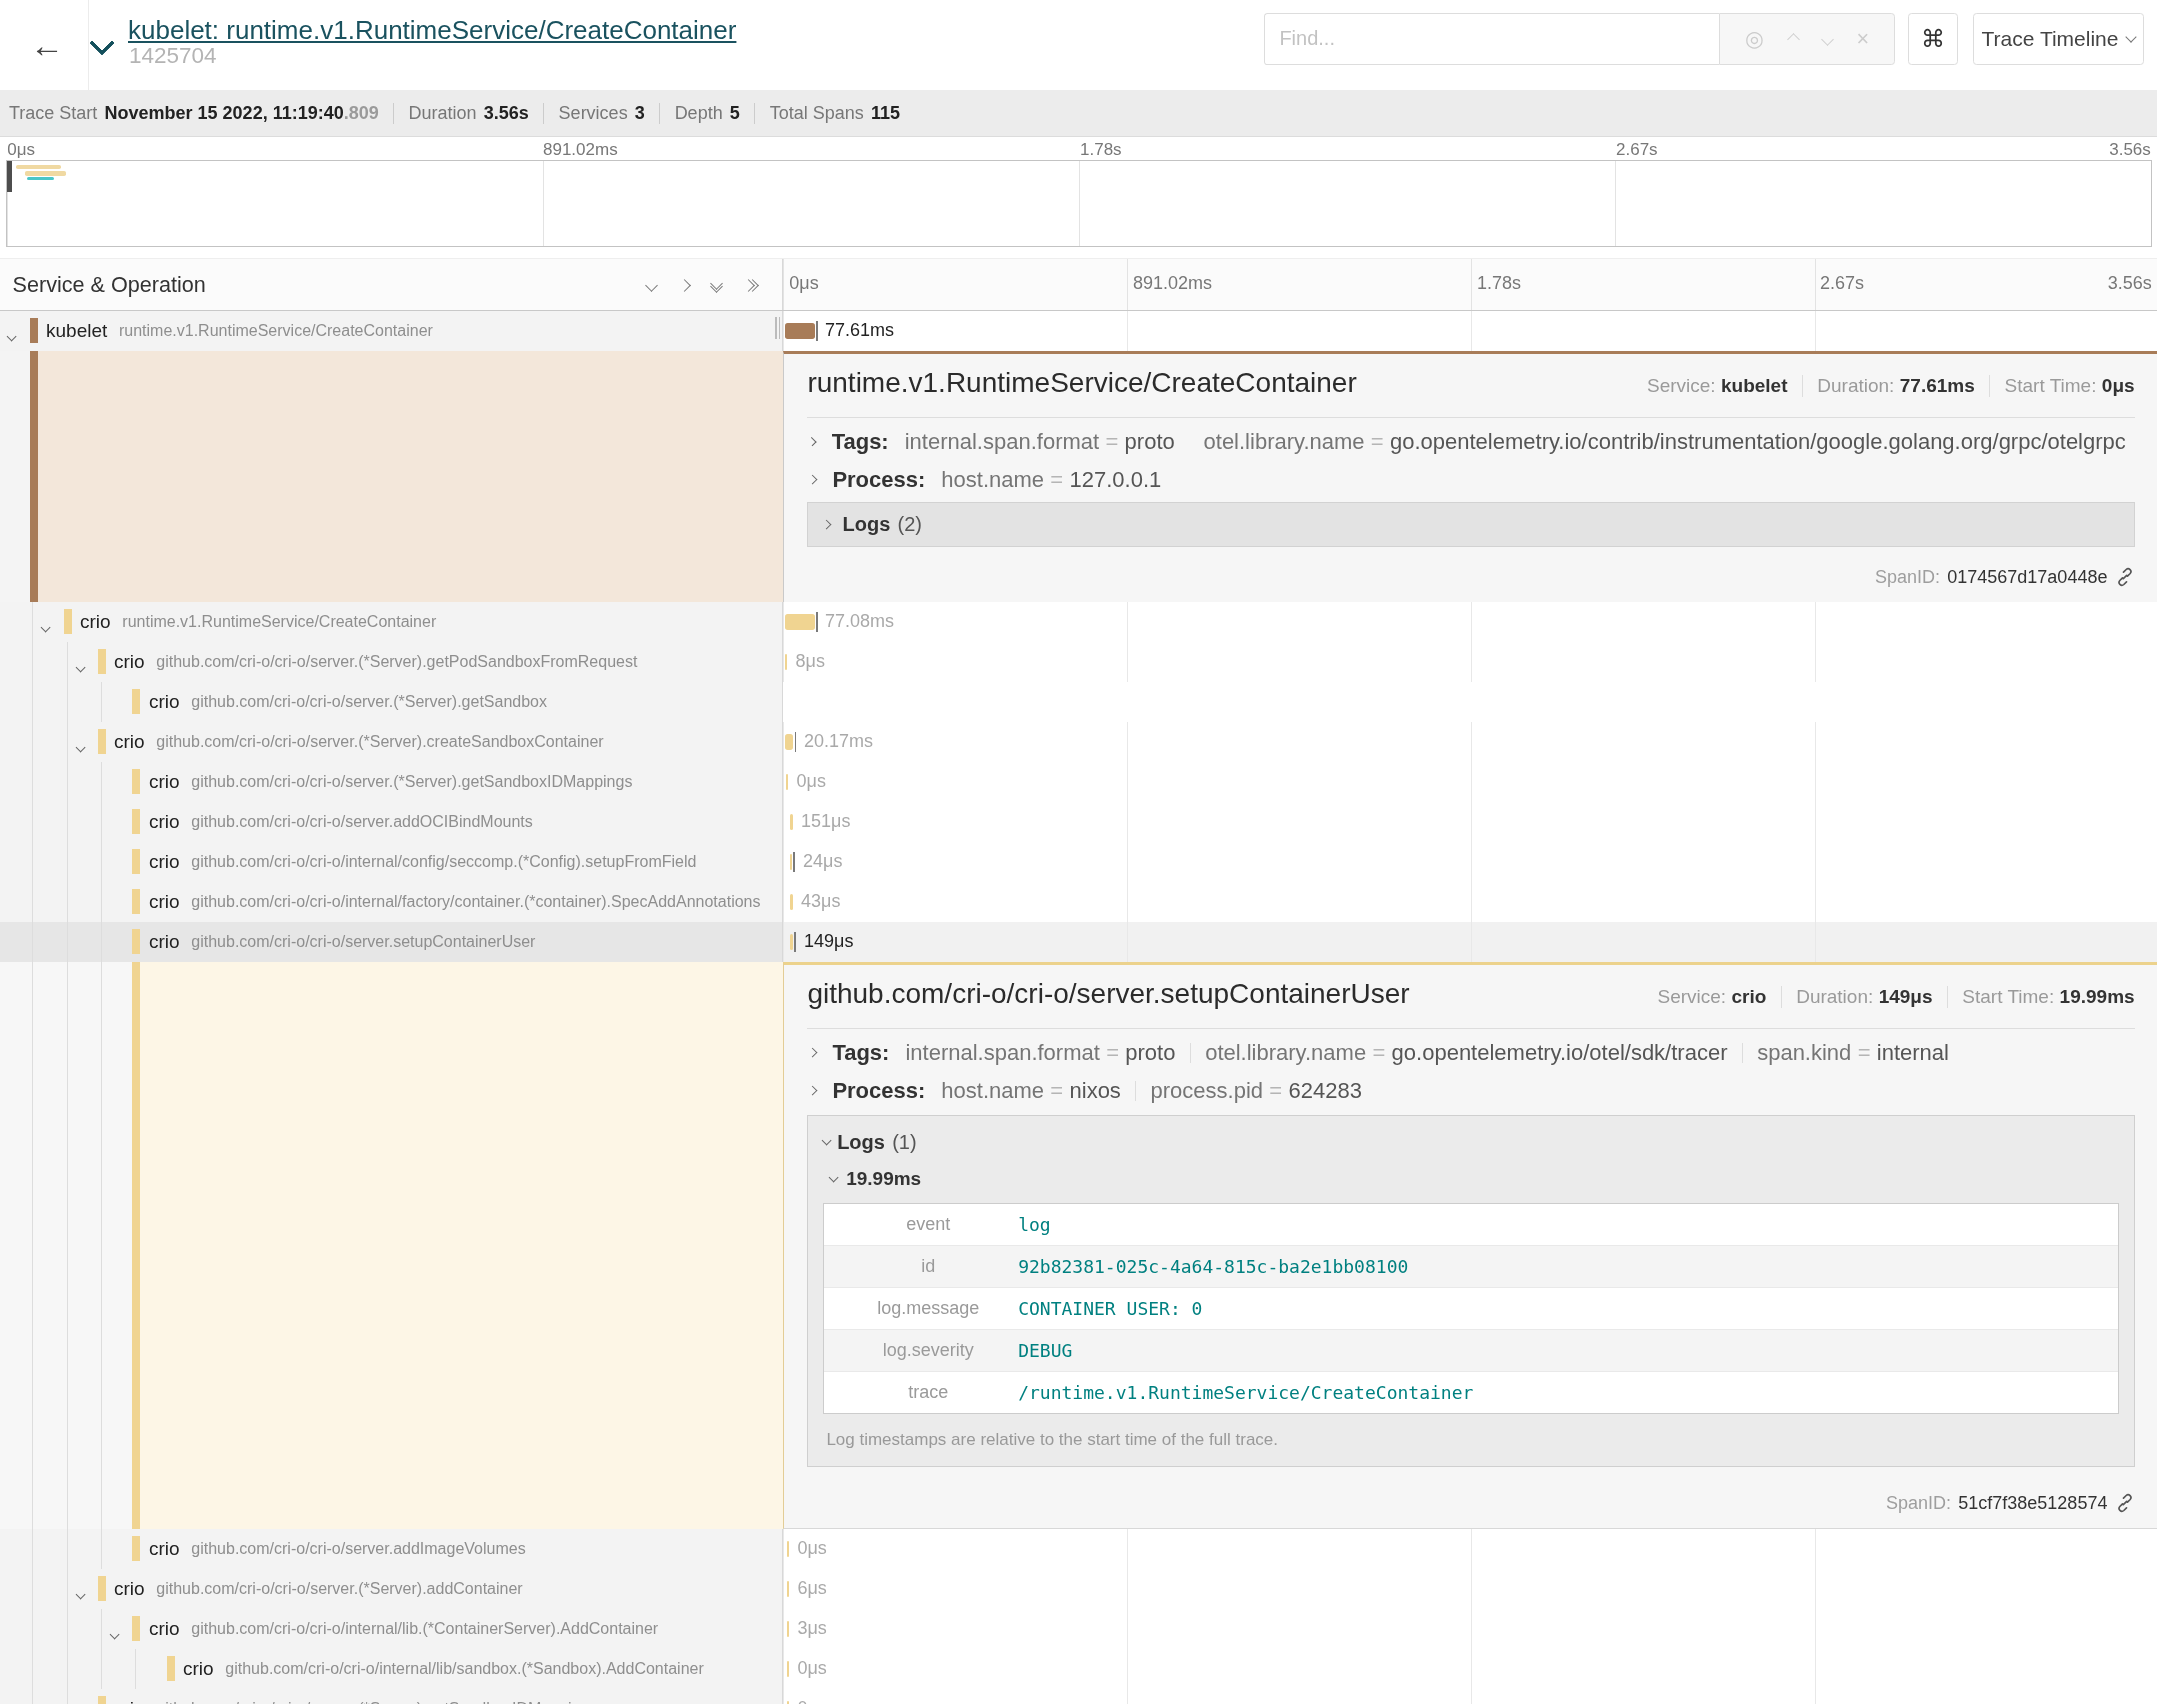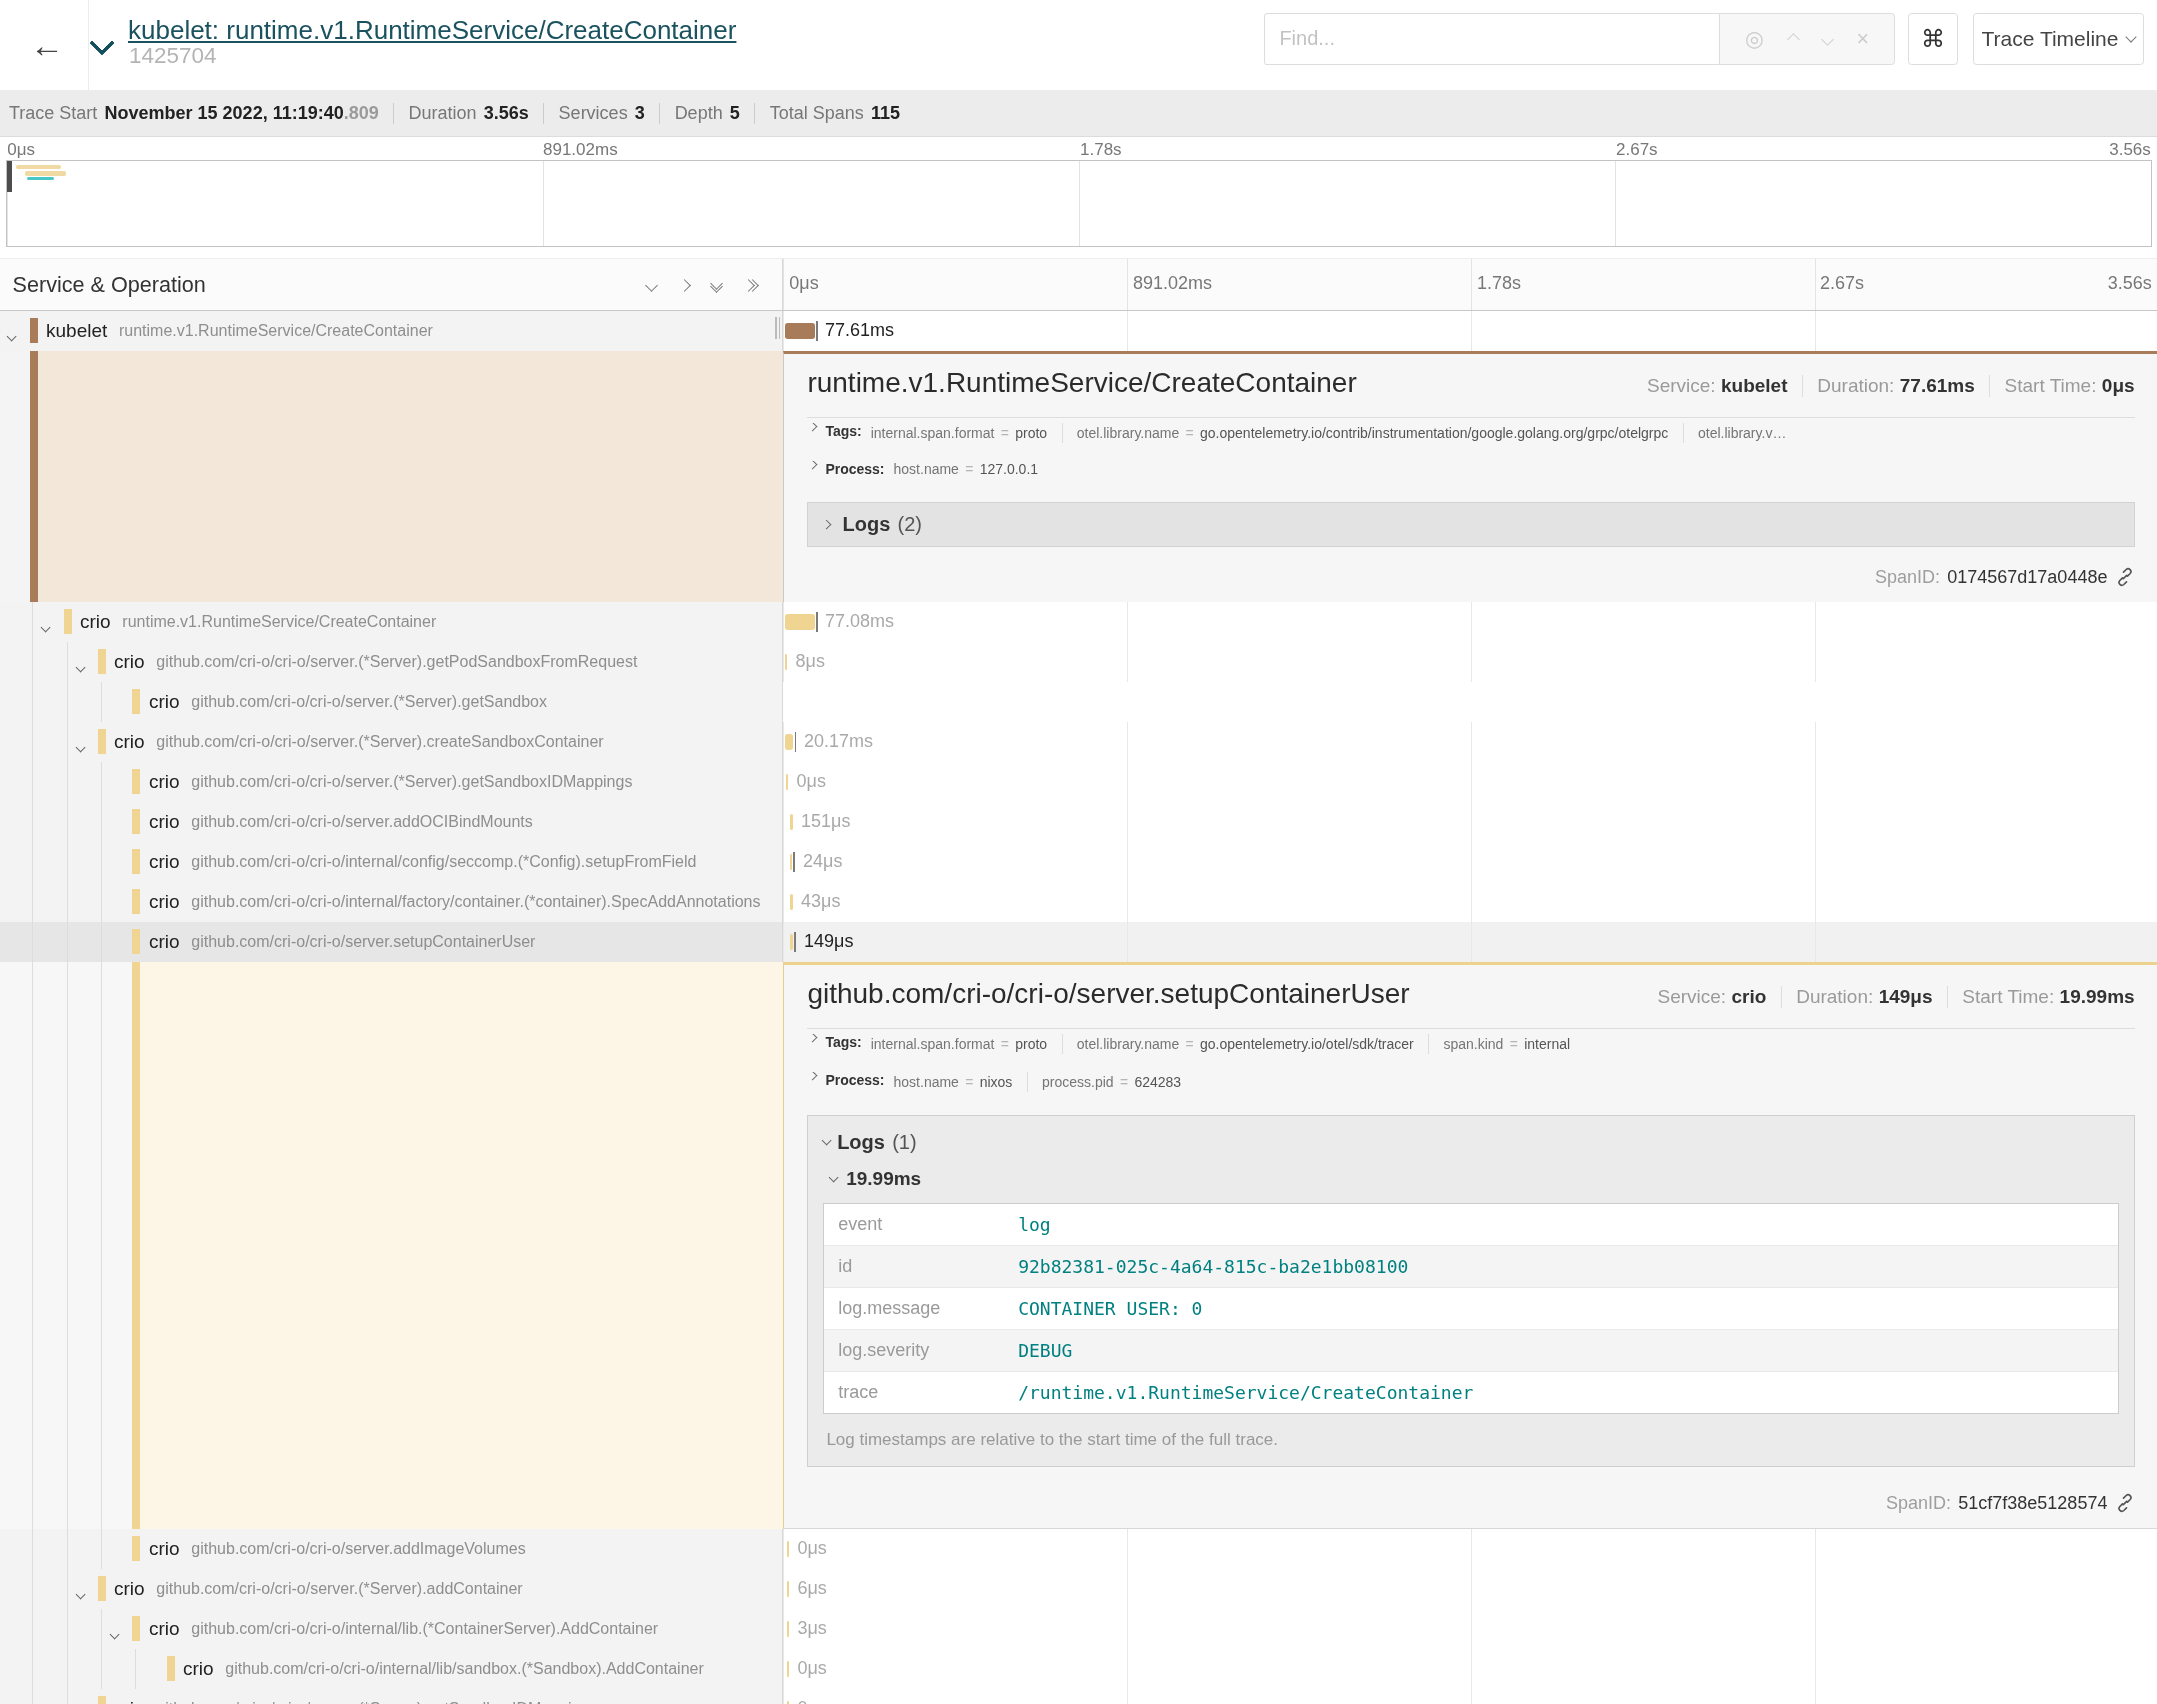--- a/index.html
+++ b/index.html
@@ -96,21 +96,21 @@
   .pbody{flex:1;box-sizing:border-box;background:#f6f6f6;display:flex;flex-direction:column;
          padding:12.6px 23.4px 9px 23.4px;overflow:hidden;}
   .pbody.p1{border-top:3.6px solid #a87c58;border-left:0.9px solid #c9c9c9;}
   .pbody.p2{border-top:3.6px solid #ecd28c;border-left:0.9px solid #e3cd96;border-bottom:0.9px solid #d8d8d8;}
   .ptitle-row{display:flex;align-items:baseline;height:41px;}
   .ptitle{font-size:28px;font-weight:500;color:#2b2b2b;white-space:nowrap;overflow:hidden;flex:1;}
   .pmeta{display:flex;align-items:baseline;white-space:nowrap;font-size:19px;color:#9a9a9a;}
   .pmeta b{color:#333;margin-left:5.4px;}
   .pmeta .mi + .mi{border-left:0.9px solid #ddd;margin-left:14.4px;padding-left:14.4px;}
   .pdiv{height:0.9px;background:#ddd;margin:9px 0 5.4px 0;}
-  .kvrow{display:flex;align-items:flex-start;height:38px;font-size:14px;white-space:nowrap;overflow:hidden;}
+  .kvrow{display:flex;align-items:center;height:38px;font-size:22px;white-space:nowrap;overflow:hidden;gap:7px;}
   .kvrow .cap{font-weight:bold;color:#333;margin:0 9px 0 9px;}
   .kvrow .chev{margin-left:1.8px;}
   .kv{color:#757575;}
   .kv .eq{color:#b5b5b5;margin:0 6.3px;}
   .kv .v{color:#555;}
   .kvsep{width:0.9px;height:20px;background:#ddd;margin:0 14.4px;}
   .logsbar{margin-top:3.6px;height:43px;background:#e3e3e3;border:0.9px solid #d2d2d2;display:flex;
            align-items:center;font-size:20px;cursor:pointer;}
   .logsbar .cap{font-weight:bold;margin:0 7.2px 0 12.6px;}
   .logsbar .cnt{color:#555;}
@@ -118,21 +118,21 @@
   .logsbox .lhead{display:flex;align-items:center;font-size:20px;cursor:pointer;height:31px;}
   .logsbox .lhead .cap{font-weight:bold;margin:0 7.2px;}
   .logsbox .lhead .cnt{color:#555;}
   .entryhead{display:flex;align-items:center;font-size:19px;font-weight:bold;color:#333;height:32px;
              margin:5.4px 0 7.2px 7.2px;cursor:pointer;}
   .entryhead span{margin-left:9px;}
   .ltable{background:#fff;border:0.9px solid #ccc;}
   .lrow{display:flex;height:41px;align-items:center;border-bottom:0.9px solid #e9e9e9;}
   .lrow:last-child{border-bottom:none;}
   .lrow:nth-child(even){background:#f4f4f4;}
-  .lkey{width:180px;padding-left:14.4px;font-size:18px;color:#9a9a9a;flex-shrink:0;}
+  .lkey{width:180px;padding-left:14.4px;font-size:18px;color:#9a9a9a;flex-shrink:0;text-align:center;}
   .lval{font-family:"DejaVu Sans Mono",monospace;font-size:18px;color:#008080;}
   .lnote{margin:16px 3.6px 3.6px 3.6px;font-size:17px;color:#999;}
   .spanid{margin-top:auto;display:flex;justify-content:flex-end;align-items:center;gap:7.2px;
           font-size:18px;color:#9e9e9e;padding-bottom:5.4px;}
   .spanid b{color:#333;font-weight:normal;}
   .linkicon{cursor:pointer;display:inline-flex;}
 </style>
 </head>
 <body>
 

